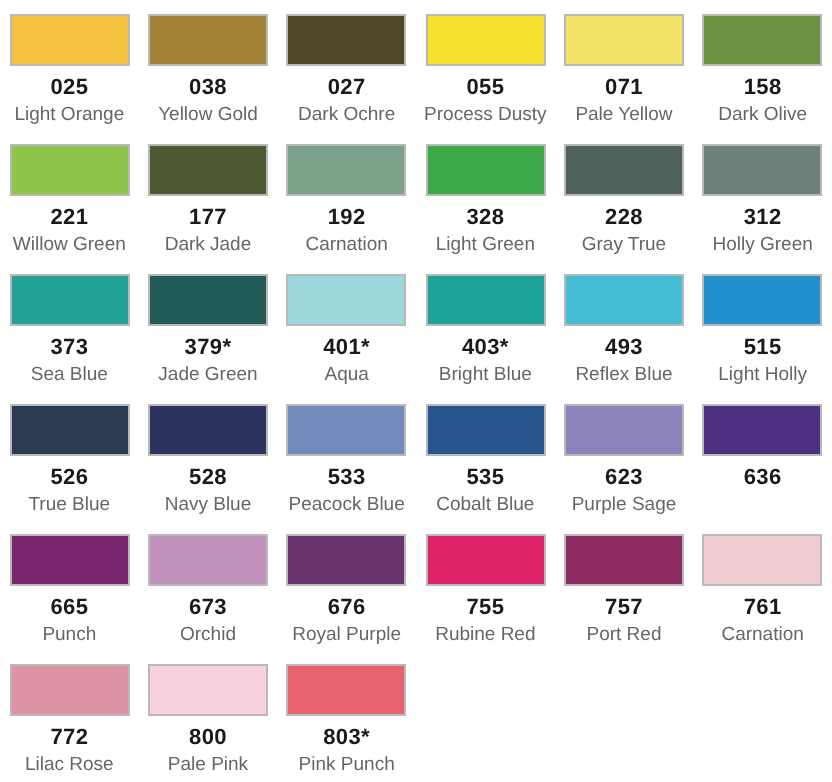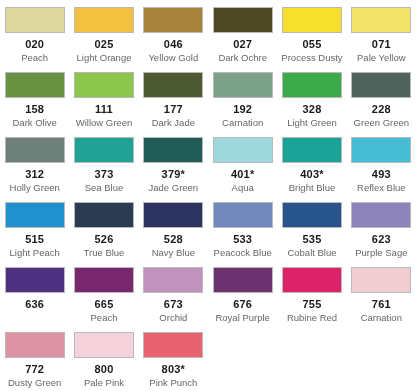--- a/index.html
+++ b/index.html
@@ -51,32 +51,27 @@
     text-align: center;
     max-width: 66px;
     word-wrap: break-word;
   }
 </style>
 </head>
 <body>
 
 <div id="swatch-grid">
     <div class="swatch-cell">
-      <div class="swatch-chip" style="background-color: rgb(221, 216, 160);"></div>
-      <div class="swatch-code">020</div>
-      <div class="swatch-name">Peach</div>
-    </div>
-    <div class="swatch-cell">
       <div class="swatch-chip" style="background-color: rgb(243, 193, 63);"></div>
       <div class="swatch-code">025</div>
       <div class="swatch-name">Light Orange</div>
     </div>
     <div class="swatch-cell">
       <div class="swatch-chip" style="background-color: rgb(165, 131, 58);"></div>
-      <div class="swatch-code">046</div>
+      <div class="swatch-code">038</div>
       <div class="swatch-name">Yellow Gold</div>
     </div>
     <div class="swatch-cell">
       <div class="swatch-chip" style="background-color: rgb(79, 72, 37);"></div>
       <div class="swatch-code">027</div>
       <div class="swatch-name">Dark Ochre</div>
     </div>
     <div class="swatch-cell">
       <div class="swatch-chip" style="background-color: rgb(245, 224, 46);"></div>
       <div class="swatch-code">055</div>
@@ -87,42 +82,42 @@
       <div class="swatch-code">071</div>
       <div class="swatch-name">Pale Yellow</div>
     </div>
     <div class="swatch-cell">
       <div class="swatch-chip" style="background-color: rgb(107, 145, 66);"></div>
       <div class="swatch-code">158</div>
       <div class="swatch-name">Dark Olive</div>
     </div>
     <div class="swatch-cell">
       <div class="swatch-chip" style="background-color: rgb(140, 198, 75);"></div>
-      <div class="swatch-code">111</div>
+      <div class="swatch-code">221</div>
       <div class="swatch-name">Willow Green</div>
     </div>
     <div class="swatch-cell">
       <div class="swatch-chip" style="background-color: rgb(78, 91, 50);"></div>
       <div class="swatch-code">177</div>
       <div class="swatch-name">Dark Jade</div>
     </div>
     <div class="swatch-cell">
       <div class="swatch-chip" style="background-color: rgb(123, 161, 137);"></div>
       <div class="swatch-code">192</div>
       <div class="swatch-name">Carnation</div>
     </div>
     <div class="swatch-cell">
       <div class="swatch-chip" style="background-color: rgb(61, 170, 74);"></div>
       <div class="swatch-code">328</div>
       <div class="swatch-name">Light Green</div>
     </div>
     <div class="swatch-cell">
       <div class="swatch-chip" style="background-color: rgb(79, 98, 92);"></div>
       <div class="swatch-code">228</div>
-      <div class="swatch-name">Green Green</div>
+      <div class="swatch-name">Gray True</div>
     </div>
     <div class="swatch-cell">
       <div class="swatch-chip" style="background-color: rgb(109, 128, 121);"></div>
       <div class="swatch-code">312</div>
       <div class="swatch-name">Holly Green</div>
     </div>
     <div class="swatch-cell">
       <div class="swatch-chip" style="background-color: rgb(34, 162, 150);"></div>
       <div class="swatch-code">373</div>
       <div class="swatch-name">Sea Blue</div>
@@ -143,21 +138,21 @@
       <div class="swatch-name">Bright Blue</div>
     </div>
     <div class="swatch-cell">
       <div class="swatch-chip" style="background-color: rgb(69, 189, 212);"></div>
       <div class="swatch-code">493</div>
       <div class="swatch-name">Reflex Blue</div>
     </div>
     <div class="swatch-cell">
       <div class="swatch-chip" style="background-color: rgb(32, 145, 204);"></div>
       <div class="swatch-code">515</div>
-      <div class="swatch-name">Light Peach</div>
+      <div class="swatch-name">Light Holly</div>
     </div>
     <div class="swatch-cell">
       <div class="swatch-chip" style="background-color: rgb(43, 59, 82);"></div>
       <div class="swatch-code">526</div>
       <div class="swatch-name">True Blue</div>
     </div>
     <div class="swatch-cell">
       <div class="swatch-chip" style="background-color: rgb(44, 51, 94);"></div>
       <div class="swatch-code">528</div>
       <div class="swatch-name">Navy Blue</div>
@@ -177,46 +172,51 @@
       <div class="swatch-code">623</div>
       <div class="swatch-name">Purple Sage</div>
     </div>
     <div class="swatch-cell">
       <div class="swatch-chip" style="background-color: rgb(77, 48, 128);"></div>
       <div class="swatch-code">636</div>
     </div>
     <div class="swatch-cell">
       <div class="swatch-chip" style="background-color: rgb(120, 39, 111);"></div>
       <div class="swatch-code">665</div>
-      <div class="swatch-name">Peach</div>
+      <div class="swatch-name">Punch</div>
     </div>
     <div class="swatch-cell">
       <div class="swatch-chip" style="background-color: rgb(193, 147, 188);"></div>
       <div class="swatch-code">673</div>
       <div class="swatch-name">Orchid</div>
     </div>
     <div class="swatch-cell">
       <div class="swatch-chip" style="background-color: rgb(106, 51, 112);"></div>
       <div class="swatch-code">676</div>
       <div class="swatch-name">Royal Purple</div>
     </div>
     <div class="swatch-cell">
       <div class="swatch-chip" style="background-color: rgb(220, 35, 104);"></div>
       <div class="swatch-code">755</div>
       <div class="swatch-name">Rubine Red</div>
     </div>
     <div class="swatch-cell">
+      <div class="swatch-chip" style="background-color: rgb(142, 45, 99);"></div>
+      <div class="swatch-code">757</div>
+      <div class="swatch-name">Port Red</div>
+    </div>
+    <div class="swatch-cell">
       <div class="swatch-chip" style="background-color: rgb(239, 205, 208);"></div>
       <div class="swatch-code">761</div>
       <div class="swatch-name">Carnation</div>
     </div>
     <div class="swatch-cell">
       <div class="swatch-chip" style="background-color: rgb(222, 147, 165);"></div>
       <div class="swatch-code">772</div>
-      <div class="swatch-name">Dusty Green</div>
+      <div class="swatch-name">Lilac Rose</div>
     </div>
     <div class="swatch-cell">
       <div class="swatch-chip" style="background-color: rgb(246, 211, 220);"></div>
       <div class="swatch-code">800</div>
       <div class="swatch-name">Pale Pink</div>
     </div>
     <div class="swatch-cell">
       <div class="swatch-chip" style="background-color: rgb(232, 98, 111);"></div>
       <div class="swatch-code">803*</div>
       <div class="swatch-name">Pink Punch</div>

